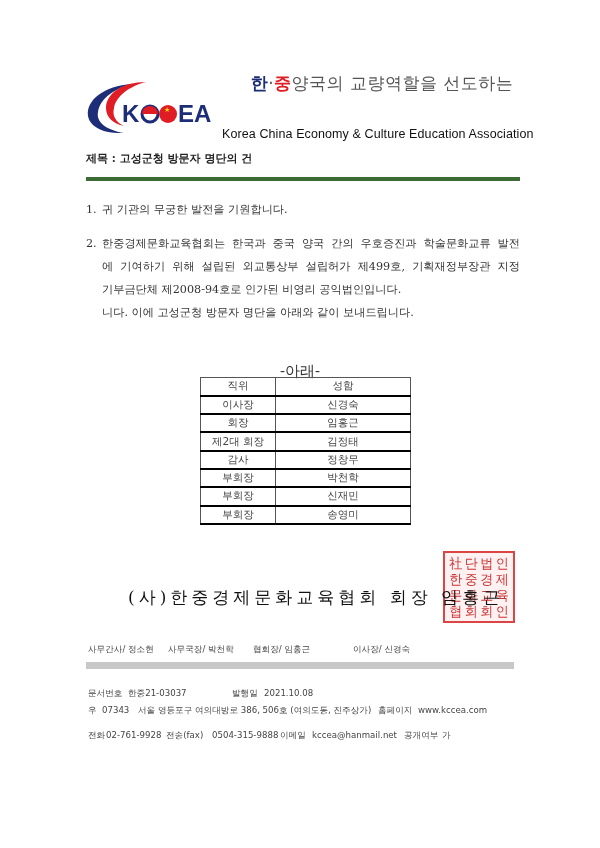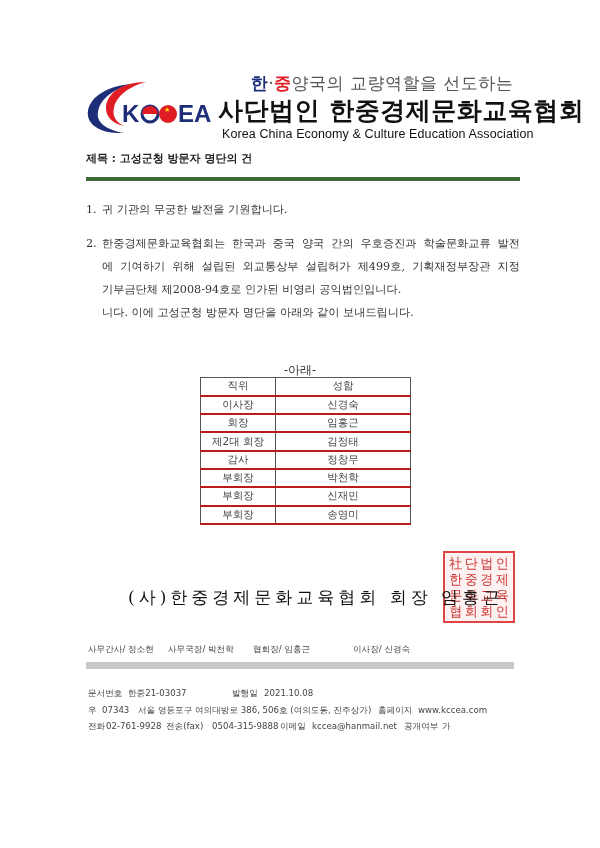--- a/index.html
+++ b/index.html
@@ -20,27 +20,27 @@
 
     .subject { position: absolute; left: 86px; top: 151px; font-size: 11px; font-weight: bold; color: #222; }
     .green-bar { position: absolute; left: 86px; top: 177px; width: 434px; height: 4px; background: #3d6b35; }
 
     .para { position: absolute; left: 86px; font-size: 11.2px; line-height: 23px; color: #333; width: 434px; }
     .para .num { display: inline-block; width: 16px; }
     .para .indent { padding-left: 16px; display: block; text-align: justify; text-align-last: justify; }
     .para .first { display: block; text-align: justify; text-align-last: justify; }
     .para .last { padding-left: 16px; display: block; }
 
-    .arae { position: absolute; left: 0; width: 600px; top: 362px; text-align: center; font-size: 12px; color: #333; }
+    .arae { position: absolute; left: 0; width: 600px; top: 362px; text-align: center; font-size: 15px; color: #333; }
 
     table.roster { position: absolute; left: 200px; top: 377px; width: 211px; border-collapse: collapse;
       font-size: 10.5px; color: #444; font-family: "DejaVu Sans", sans-serif; }
     table.roster td { border: 1px solid #555; height: 18.3px; text-align: center; padding: 0; }
     table.roster tr td:first-child { width: 75px; }
-    table.roster tr { border-bottom: 2px solid #b91c1c; }
+    table.roster tr { border-bottom: 2px solid #000000; }
 
     .signature { position: absolute; left: 128px; top: 586px; font-size: 17px; color: #111;
       letter-spacing: 4px; white-space: nowrap; }
     .seal { position: absolute; left: 443px; top: 551px; width: 72px; height: 72px; border: 2px solid #d44;
       background: #fdf1f1; }
     .seal-grid { display: grid; grid-template-columns: repeat(4, 1fr); grid-template-rows: repeat(4, 1fr);
       width: 100%; height: 100%; padding: 3px; }
     .seal-grid span { color: #cc3333; font-size: 13px; text-align: center; line-height: 16px;
       font-family: "DejaVu Sans", sans-serif; transform: scaleY(1.05); }
 
@@ -61,21 +61,20 @@
       <circle cx="66" cy="36" r="8" fill="#fff" stroke="#1e2d78" stroke-width="3"></circle>
       <path d="M58 36 A8 8 0 0 1 74 36 Z" fill="#e01c24"></path>
       <circle cx="84" cy="36" r="9" fill="#e01c24"></circle>
       <text x="80" y="34" font-size="7" fill="#ffde00">★</text>
       <text x="94" y="44" font-family="Liberation Sans, sans-serif" font-weight="bold" font-size="24" fill="#1e2d78">EA</text>
     </svg>
   </div>
   <div class="slogan">
     <span class="han">한</span><span>·</span><span class="jung">중</span><span>양국의 교량역할을 선도하는</span>
   </div>
-  <div class="org-name">사단법인 한중경제문화교육협회</div>
   <div class="org-en">Korea China Economy &amp; Culture Education Association</div>
 </div>
 
 <div class="subject">제목 : 고성군청 방문자 명단의 건</div>
 <div class="green-bar"></div>
 
 <div class="para" style="top:198px;">
   <span class="num">1.</span><span>귀 기관의 무궁한 발전을 기원합니다.</span>
 </div>
 
@@ -158,14 +157,14 @@
 
 <div class="footer" style="top:688px;">
   <span style="width:40px;">문서번호</span><span style="width:104px;">한중21-03037</span><span style="width:32px;">발행일</span><span>2021.10.08</span>
 </div>
 
 <div class="footer" style="top:705px;">
   <span style="width:14px;">우</span><span style="width:36px;">07343</span><span style="width:240px;">서울 영등포구 여의대방로 386, 506호 (여의도동, 진주상가)</span><span style="width:40px;">홈페이지</span><span>www.kccea.com</span>
 </div>
 
 <div class="footer" style="top:721px;">
-  <span style="width:18px;">전화</span><span style="width:60px;">02-761-9928</span><span style="width:46px;">전송(fax)</span><span style="width:68px;">0504-315-9888</span><span style="width:32px;">이메일</span><span style="width:92px;">kccea@hanmail.net</span><span style="width:38px;">공개여부</span><span>가</span>
+  <span style="width:18px;">전화</span><span style="width:60px;">02-761-9928</span><span style="width:46px;">전송(fax)</span><span style="width:68px;margin-top:9px;">0504-315-9888</span><span style="width:32px;">이메일</span><span style="width:92px;">kccea@hanmail.net</span><span style="width:38px;">공개여부</span><span>가</span>
 </div>
 
 </body></html>

